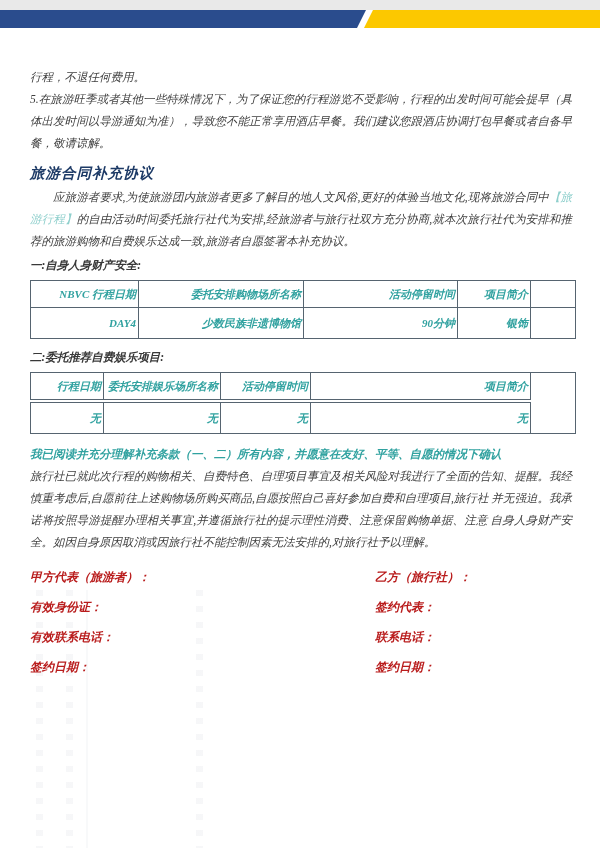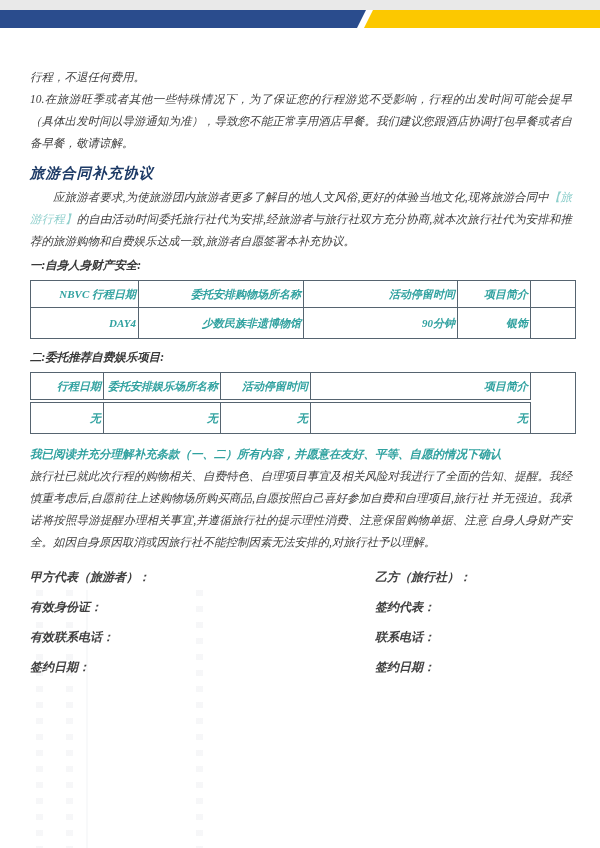--- a/index.html
+++ b/index.html
@@ -43,21 +43,21 @@
     padding:0 2px;overflow:hidden;white-space:nowrap;
   }
   .t-head td{height:26px;}
   .t-row td{height:30px;}
   .dbl td{border-bottom:4px double #566470;}
   
   .confirm-line{margin-top:9px;font-size:11.5px;line-height:22px;color:#31a2a0;font-weight:600;}
   .confirm-body{margin-top:0;}
   
   .sig-grid{margin-top:14px;display:grid;grid-template-columns:345px 1fr;row-gap:9px;}
-  .sig-item{font-size:12px;font-weight:bold;color:#404040;line-height:21px;}
+  .sig-item{font-size:12px;font-weight:bold;color:#b91c1c;line-height:21px;}
   
   .wm{position:absolute;top:580px;bottom:10px;width:7px;z-index:1;
       background:repeating-linear-gradient(to bottom,rgba(170,175,190,0.10) 0 6px,transparent 6px 16px);}
   .wm-line{position:absolute;top:580px;bottom:10px;width:2px;background:rgba(170,175,190,0.08);z-index:1;}
 </style>
 </head>
 <body>
 
 <div class="page">
 
@@ -67,21 +67,21 @@
   </div>
 
   <div class="wm" style="left:36px;"></div>
   <div class="wm" style="left:66px;"></div>
   <div class="wm-line" style="left:86px;"></div>
   <div class="wm" style="left:196px;"></div>
 
   <div class="content">
 
     <div class="intro-line">行程，不退任何费用。</div>
-    <div class="body-text">10.在旅游旺季或者其他一些特殊情况下，为了保证您的行程游览不受影响，行程的出发时间可能会提早（具体出发时间以导游通知为准），导致您不能正常享用酒店早餐。我们建议您跟酒店协调打包早餐或者自备早餐，敬请谅解。</div>
+    <div class="body-text">5.在旅游旺季或者其他一些特殊情况下，为了保证您的行程游览不受影响，行程的出发时间可能会提早（具体出发时间以导游通知为准），导致您不能正常享用酒店早餐。我们建议您跟酒店协调打包早餐或者自备早餐，敬请谅解。</div>
 
     <div class="doc-title">旅游合同补充协议</div>
 
     <div class="body-text agreement-para"><span>应旅游者要求,为使旅游团内旅游者更多了解目的地人文风俗,更好的体验当地文化,现将旅游合同中</span><span class="hl-trip">【旅游行程】</span><span>的自由活动时间委托旅行社代为安排,经旅游者与旅行社双方充分协商,就本次旅行社代为安排和推荐的旅游购物和自费娱乐达成一致,旅游者自愿签署本补充协议。</span></div>
 
     <div class="section-label">一:自身人身财产安全:</div>
     <table>
       <colgroup>
         <col style="width:108px">
           <col style="width:165px">

